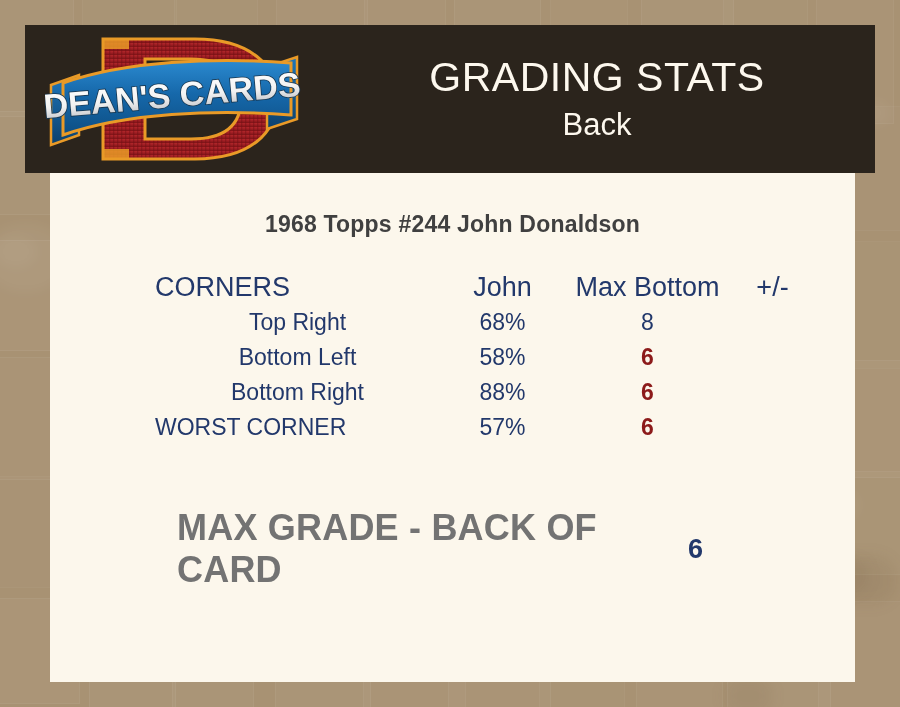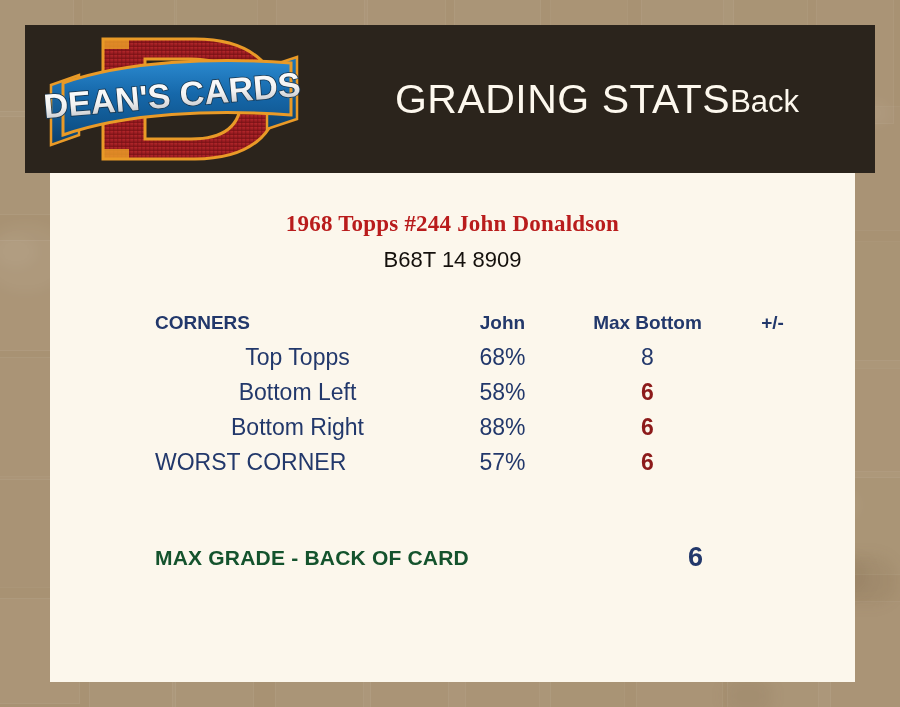--- a/index.html
+++ b/index.html
@@ -62,21 +62,21 @@
   }
 
   
   #header-titles {
     position: absolute;
     left: 284px;
     top: 0;
     right: 0;
     height: 148px;
     display: flex;
-    flex-direction: row;
+    flex-direction: column;
     align-items: center;
     justify-content: center;
     padding-left: 10px;
     box-sizing: border-box;
   }
   #header-title-main {
     color: #fdf8ee;
     font-size: 41px;
     line-height: 46px;
     letter-spacing: 0.5px;
@@ -96,26 +96,25 @@
     left: 50px;
     top: 173px;
     width: 805px;
     height: 509px;
     background: #fcf7ec;
     box-sizing: border-box;
   }
 
   #card-title {
     text-align: center;
-    color: #b91c1c;
+    color: #404040;
     font-size: 23px;
     font-weight: bold;
     margin-top: 38px;
     letter-spacing: 0.2px;
-    font-family: Liberation Serif, serif;
   }
   #card-serial {
     text-align: center;
     color: #15110d;
     font-size: 22px;
     font-weight: 400;
     margin-top: 10px;
   }
 
   
@@ -132,22 +131,22 @@
 
   #stats-table th, #stats-table td {
     padding: 0;
     height: 35px;
     vertical-align: middle;
     color: #22386b;
     font-size: 23px;
     font-weight: 400;
   }
   #stats-table thead th {
-    font-weight: bold;
-    font-size: 19px;
+    font-weight: normal;
+    font-size: 27px;
     margin-left: 32px;
   }
   th.h-corners { text-align: left; }
   th.h-value   { text-align: center; }
   th.h-grade   { text-align: center; }
   th.h-pm      { text-align: center; }
 
   td.t-label { text-align: center; }
   td.t-value { text-align: center; }
   td.t-grade { text-align: center; padding-right: 52px; }
@@ -170,24 +169,25 @@
 
   
   #summary-row {
     margin-top: 62px;
     margin-left: 105px;
     width: 660px;
     display: flex;
     align-items: center;
   }
   #summary-label {
-    color: #14532d;
-    font-size: 21px;
+    color: #737373;
+    font-size: 36px;
     font-weight: bold;
     letter-spacing: 0.2px;
+    margin-left: 22px;
   }
   #summary-value {
     color: #22386b;
     font-size: 27px;
     font-weight: bold;
     margin-left: auto;
     padding-right: 112px;
   }
 </style>
 </head>
@@ -331,40 +331,39 @@
 
   <div id="header-titles">
     <div id="header-title-main">GRADING STATS</div>
     <div id="header-title-sub">Back</div>
   </div>
 </div>
 
 <div id="content-panel">
 
   <div id="card-title">1968 Topps #244 John Donaldson</div>
-  <div id="card-serial">B68T 14 8909</div>
 
   <table id="stats-table">
     <colgroup>
       <col class="c-label">
         <col class="c-value">
         <col class="c-grade">
         <col class="c-pm">
     </colgroup>
     <thead>
       <tr>
         <th class="h-corners">CORNERS</th>
         <th class="h-value">John</th>
         <th class="h-grade">Max Bottom</th>
         <th class="h-pm">+/-</th>
       </tr>
     </thead>
     <tbody id="stats-body">
         <tr>
-          <td class="t-label">Top Topps</td>
+          <td class="t-label">Top Right</td>
           <td class="t-value">68%</td>
           <td class="t-grade"><span class="grade-ok">8</span></td>
           <td class="t-pm"></td>
         </tr>
         <tr>
           <td class="t-label">Bottom Left</td>
           <td class="t-value">58%</td>
           <td class="t-grade"><span class="grade-low">6</span></td>
           <td class="t-pm"></td>
         </tr>

